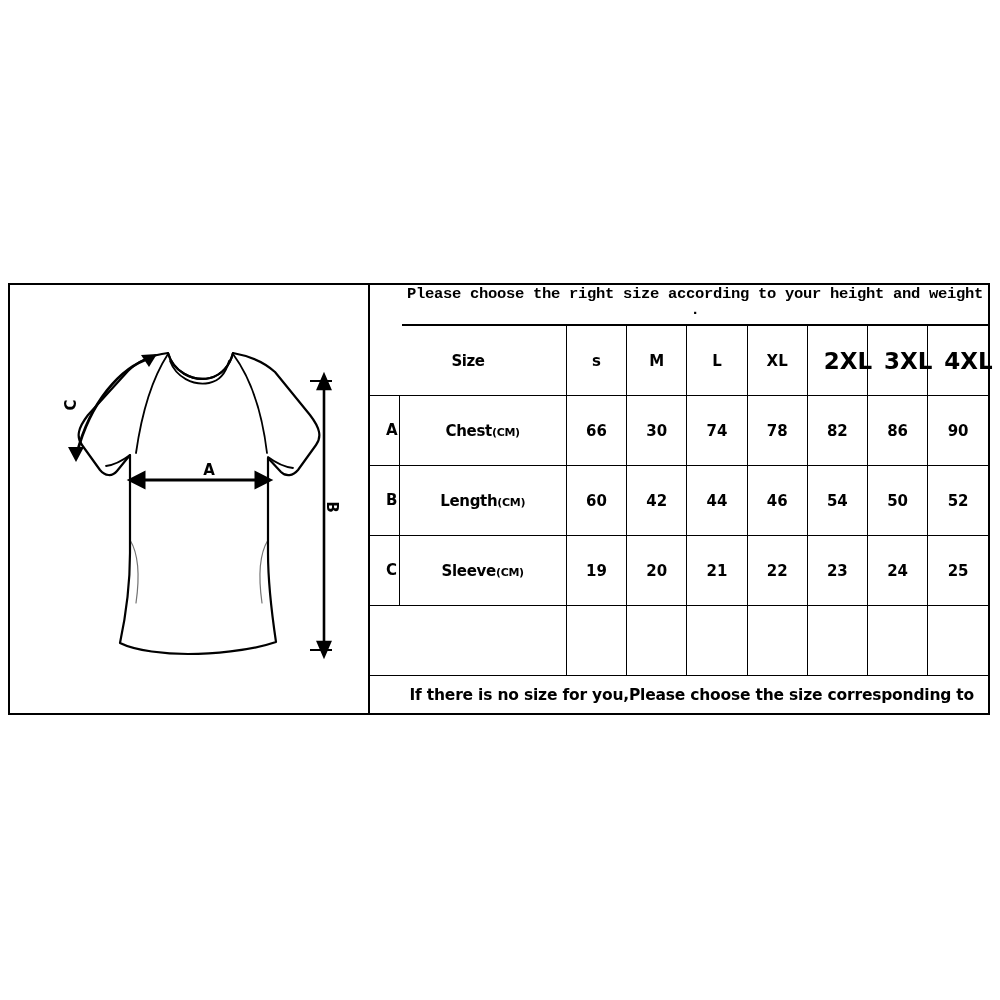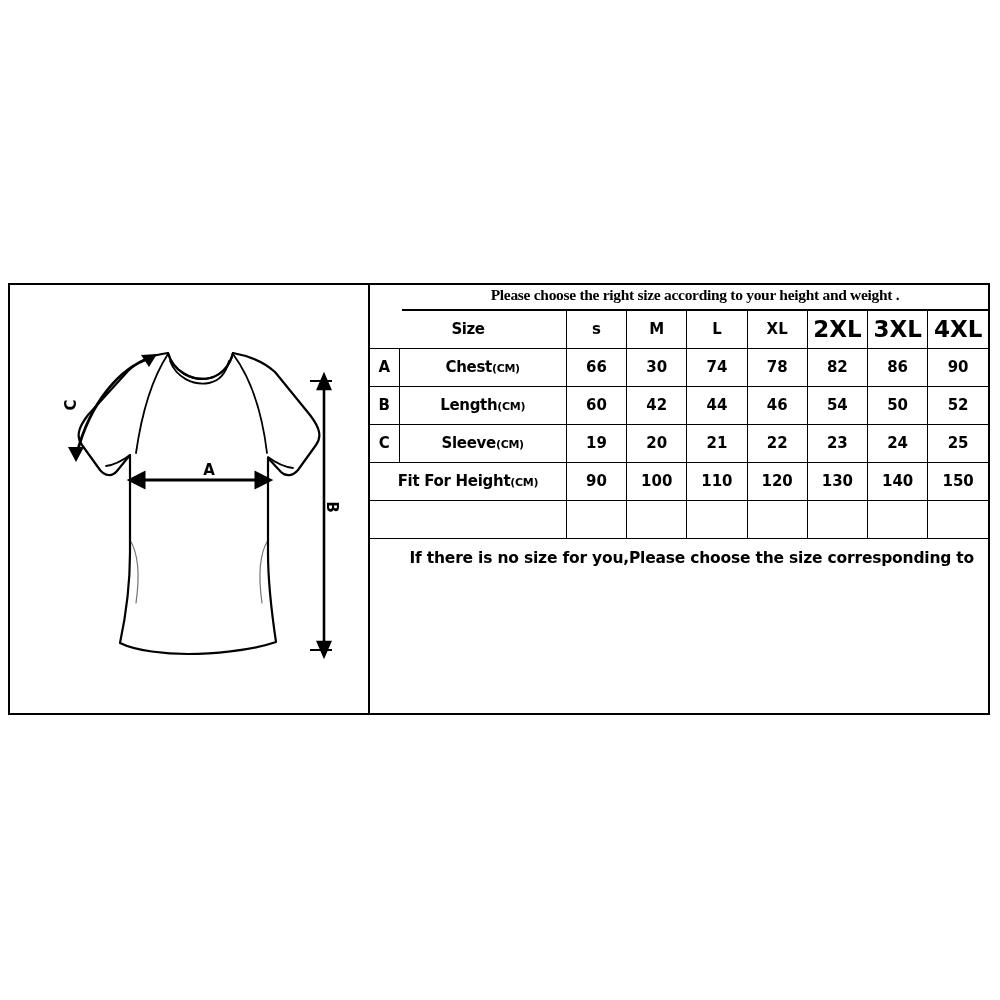--- a/index.html
+++ b/index.html
@@ -67,39 +67,39 @@
     font-family: "DejaVu Sans", sans-serif;
   }
 
   .chart-subtitle {
     text-align: center;
     font-weight: bold;
     font-size: 15.5px;
     line-height: 1;
     padding: 2px 0 6px 0;
     border-bottom: 2px solid #000;
-    font-family: Liberation Serif, serif;
+    font-family: Liberation Mono, monospace;
     letter-spacing: -0.3px;
     margin-left: 32px;
   }
 
   table.size-table {
     border-collapse: collapse;
     width: 100%;
     table-layout: fixed;
     font-family: "DejaVu Sans", sans-serif;
   }
   table.size-table td, table.size-table th {
     border: 1px solid #000;
     border-top: none;
     border-left: none;
     text-align: center;
     font-weight: bold;
     font-size: 15px;
-    padding: 0;
+    padding: 16px;
     height: 37px;
   }
   table.size-table tr td:last-child,
   table.size-table tr th:last-child { border-right: none; }
 
   
   col.c-letter { width: 26px; }
   col.c-label  { width: 150px; }
   col.c-val    { width: 54px; }
 
@@ -279,30 +279,20 @@
             <td class="row-label"><span>Sleeve</span><span class="unit">(CM)</span></td>
             <td>19</td>
             <td>20</td>
             <td>21</td>
             <td>22</td>
             <td>23</td>
             <td>24</td>
             <td>25</td>
           </tr>
 
-          <tr>
-            <td colspan="2" class="fit-label"><span>Fit For Height</span><span class="unit">(CM)</span></td>
-            <td>90</td>
-            <td>100</td>
-            <td>110</td>
-            <td>120</td>
-            <td>130</td>
-            <td>140</td>
-            <td>150</td>
-          </tr>
 
           <tr class="empty-row">
             <td colspan="2"></td>
             <td></td>
             <td></td>
             <td></td>
             <td></td>
             <td></td>
             <td></td>
             <td></td>

